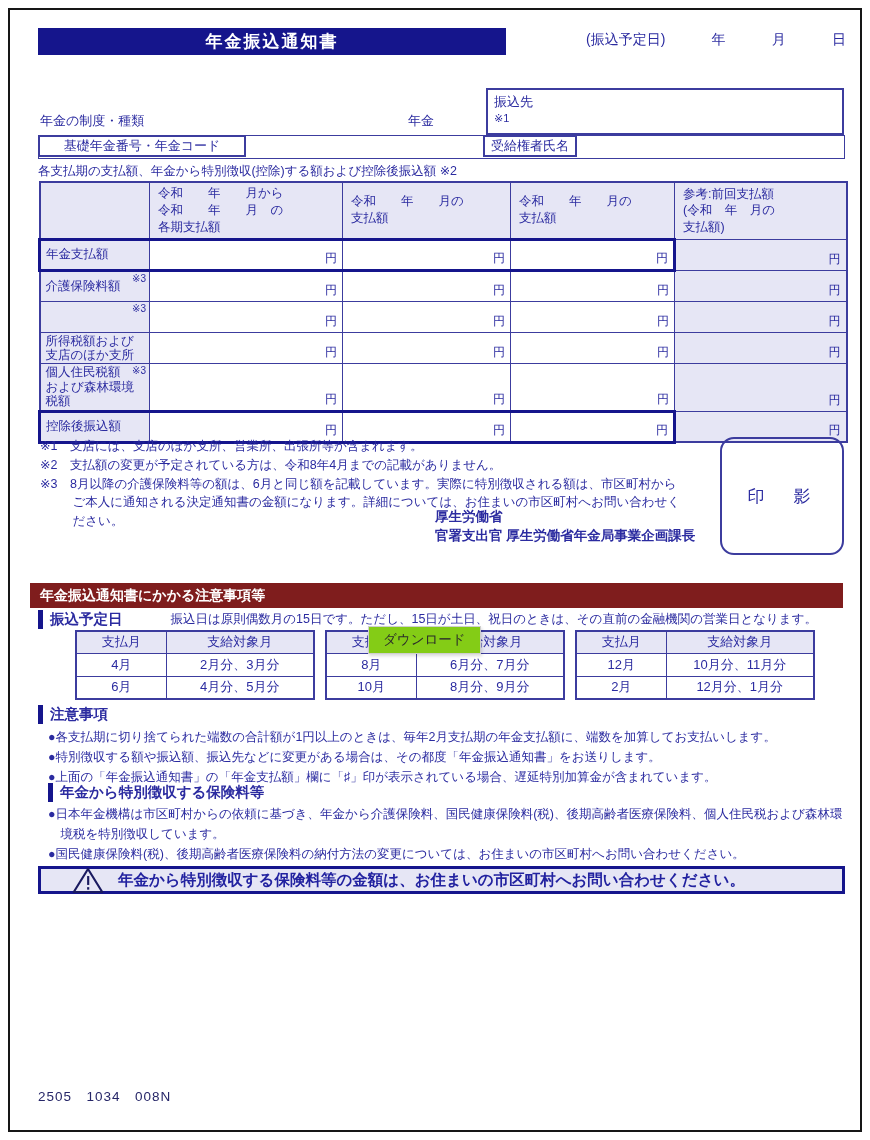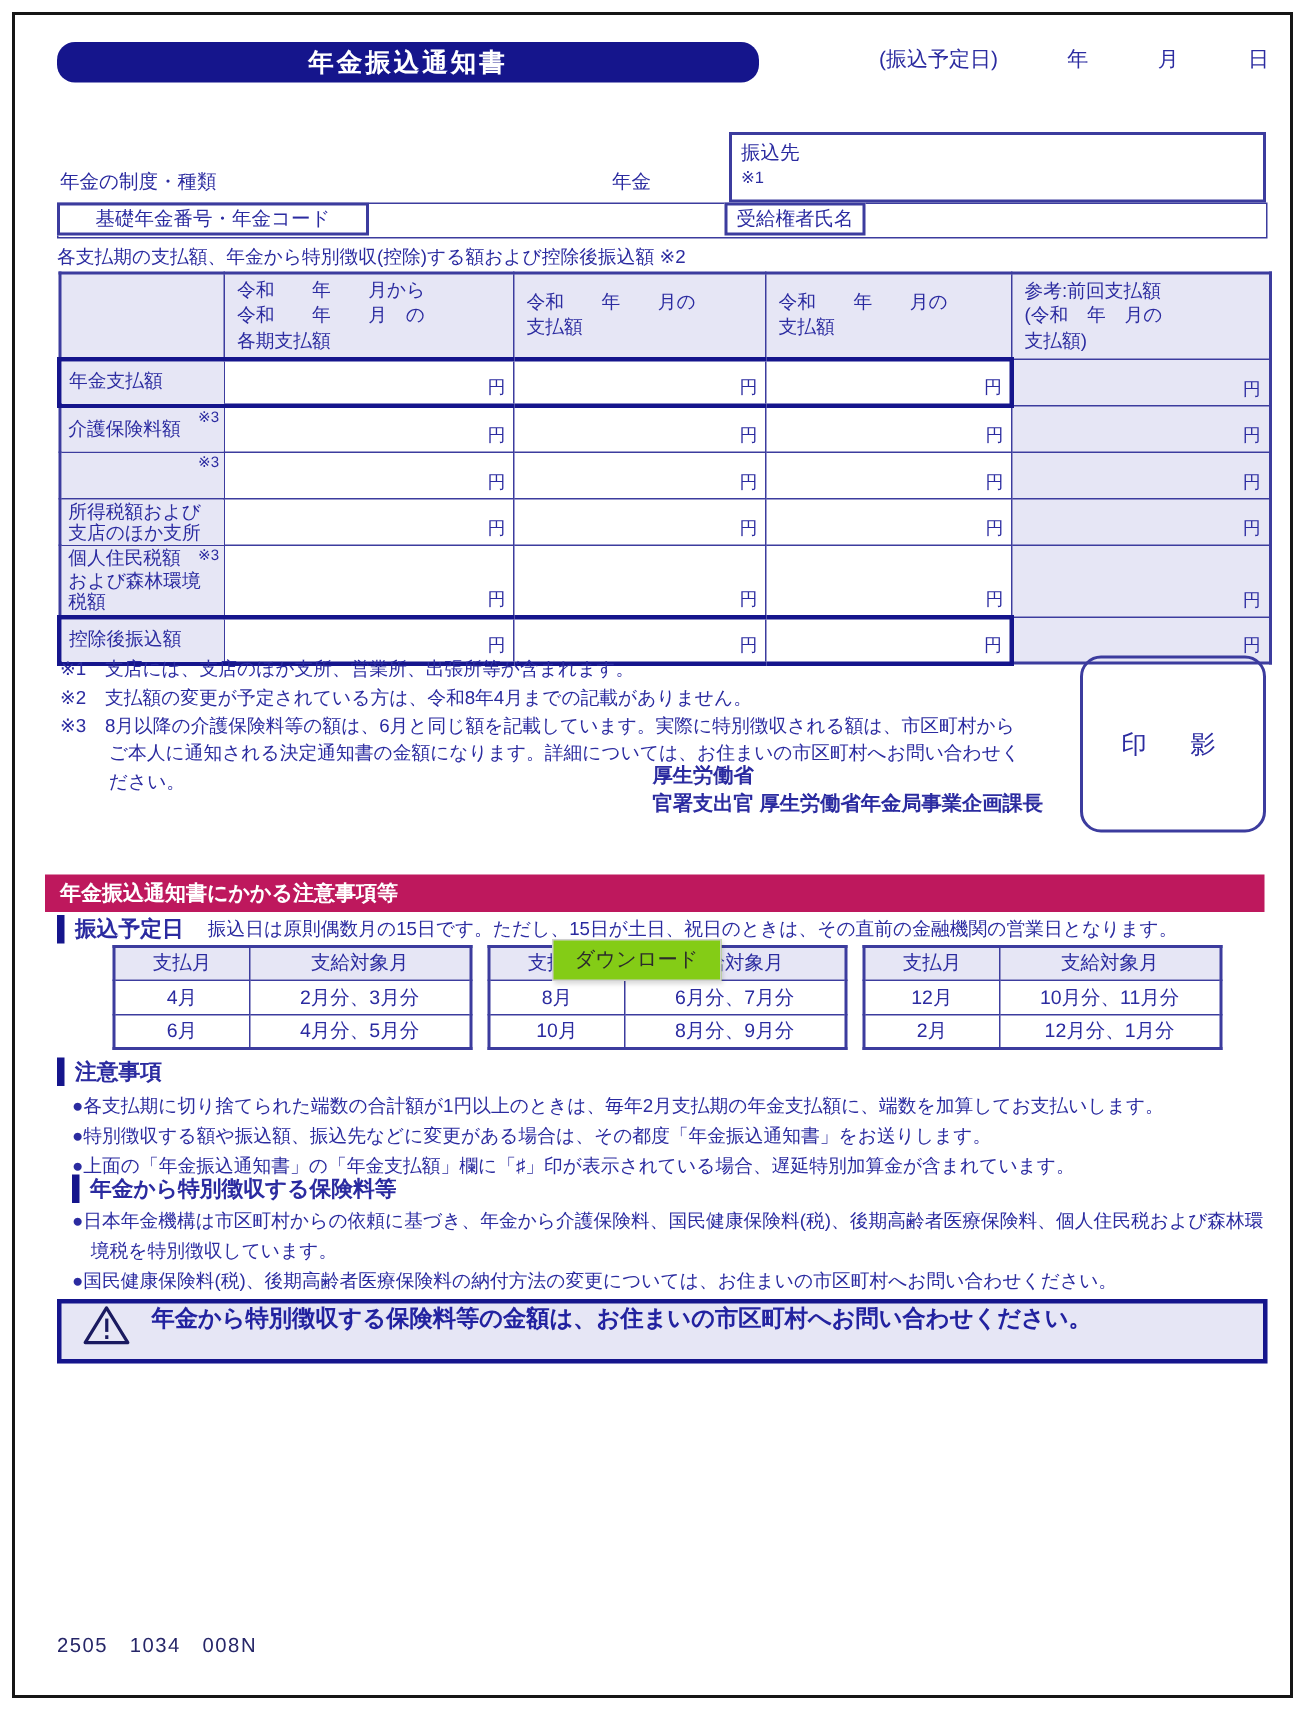--- a/index.html
+++ b/index.html
@@ -3,21 +3,21 @@
 <meta charset="utf-8">
 <style>
   html,body{margin:0;padding:0;background:#fff;}
   .page{position:relative;width:870px;height:1140px;background:#ffffff;overflow:hidden;
         font-family:"Liberation Sans","DejaVu Sans",sans-serif;color:#2b2ba0;}
   .sheet{position:absolute;left:8px;top:8px;right:8px;bottom:8px;border:2px solid #161616;}
   .abs{position:absolute;}
 
   
   .title-banner{left:38px;top:28px;width:468px;height:27px;background:#15158c;color:#fff;
-    font-weight:bold;font-size:17px;display:flex;align-items:center;justify-content:center;letter-spacing:2px;border-radius:12px;}
+    font-weight:bold;font-size:17px;display:flex;align-items:center;justify-content:center;letter-spacing:2px;}
   .date-row{left:586px;top:31px;width:260px;display:flex;justify-content:space-between;
     font-size:14px;color:#2b2ba0;}
   .lbl{font-size:13px;color:#2b2ba0;}
   .pension-type{left:40px;top:112px;}
   .pension{left:408px;top:112px;}
   .transfer-box{left:486px;top:88px;width:358px;height:47px;border:2px solid #3c3c9e;box-sizing:border-box;}
   .transfer-box .t1{font-size:13px;padding:3px 0 0 6px;}
   .transfer-box .t2{font-size:11px;padding:1px 0 0 6px;}
 
   .id-row{left:38px;top:135px;width:807px;height:24px;display:flex;box-sizing:border-box;border:1px solid #3c3c9e;}
@@ -47,47 +47,47 @@
   table.mt tr.hl td.bx-r{border-right:3px solid #15158c;}
 
   
   .footnotes{left:40px;top:437px;width:648px;font-size:12.5px;line-height:1.5;}
   .footnotes .fn{padding-left:2.6em;text-indent:-2.6em;}
   .seal-box{left:720px;top:437px;width:124px;height:118px;border:2px solid #3c3c9e;border-radius:14px;
     display:flex;align-items:center;justify-content:center;font-size:17px;letter-spacing:6px;box-sizing:border-box;}
   .issuer{left:435px;top:508px;font-size:13.5px;font-weight:bold;line-height:1.4;}
 
   
-  .section-banner{left:30px;top:583px;width:813px;height:25px;background:#be185d;color:#fff;
+  .section-banner{left:30px;top:583px;width:813px;height:25px;background:#7f1d1d;color:#fff;
     font-weight:bold;font-size:14px;display:flex;align-items:center;padding-left:10px;box-sizing:border-box;}
   .subhead{display:flex;align-items:center;}
   .subhead .bar-title{border-left:5px solid #15158c;padding-left:7px;font-weight:bold;font-size:14.5px;color:#2b2ba0;}
-  .sched-head{left:38px;top:610px;width:807px;}
+  .sched-head{left:38px;top:610px;width:807px;gap:32px;}
   .sched-head .desc{font-size:12.5px;margin-left:16px;}
 
   .sched-tables{left:75px;top:630px;display:flex;gap:10px;}
   table.st{border-collapse:collapse;table-layout:fixed;border:2px solid #3c3c9e;}
   table.st td,table.st th{border:1px solid #3c3c9e;text-align:center;font-size:13px;color:#2b2ba0;box-sizing:border-box;}
   table.st th{background:#e6e6f5;font-weight:normal;height:22px;}
   table.st td{background:#fff;height:23px;}
   .col-pay{width:90px;}
   .col-target{width:148px;}
 
   .tooltip{left:368px;top:626px;background:#84cc16;border:1px solid #cfcfcf;color:#2b2b2b;
     font-size:13.5px;padding:4px 14px;box-shadow:1px 2px 3px rgba(0,0,0,0.15);z-index:5;}
 
   .notices-head{left:38px;top:705px;}
   .bullets{font-size:12.5px;line-height:20px;}
   .notices-bullets{left:48px;top:727px;width:800px;}
   .premiums-head{left:48px;top:783px;}
   .premiums-bullets{left:48px;top:804px;width:798px;}
   .bullets .bl{padding-left:1em;text-indent:-1em;}
 
-  .warning-box{left:38px;top:866px;width:807px;height:43px;background:#e6e6f5;border:3px solid #15158c;
-    box-sizing:border-box;display:flex;padding-left:14px;gap:14px;}
+  .warning-box{left:38px;top:866px;width:807px;height:28px;background:#e6e6f5;border:3px solid #15158c;
+    box-sizing:border-box;display:flex;align-items:center;padding-left:31px;gap:14px;}
   .warning-box .wtext{font-weight:bold;font-size:15.5px;color:#2222a0;}
 
   .doc-code{left:38px;top:1088px;font-size:13.5px;color:#262668;letter-spacing:1px;}
 </style>
 </head>
 <body>
 
 <div class="page">
   <div class="sheet"></div>
 

